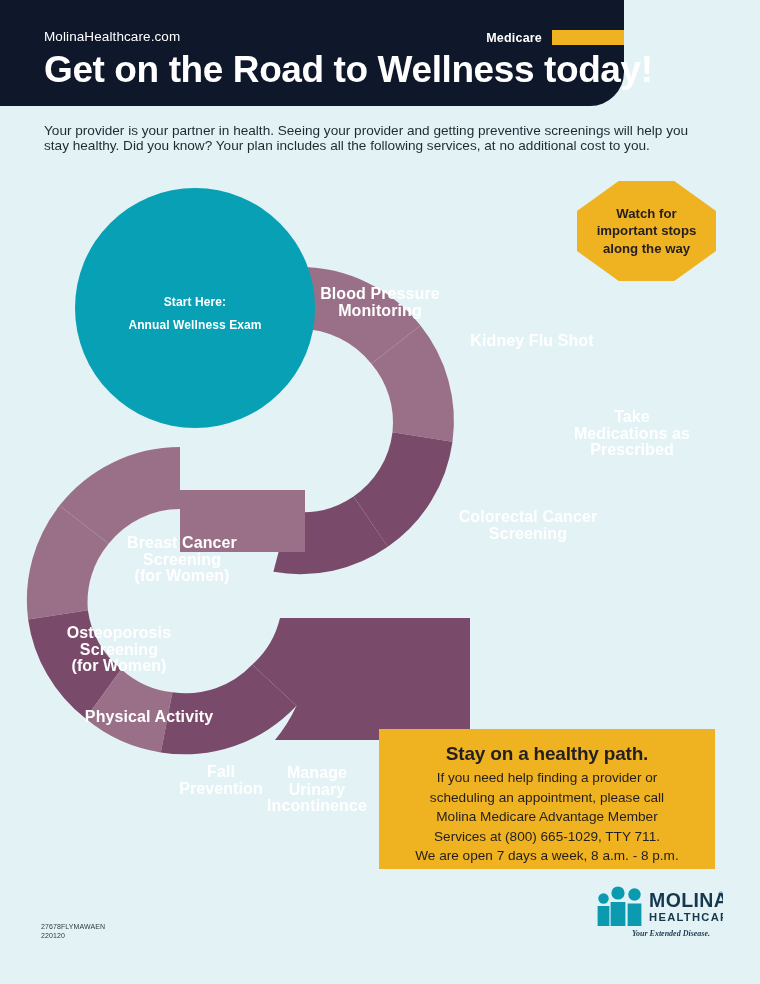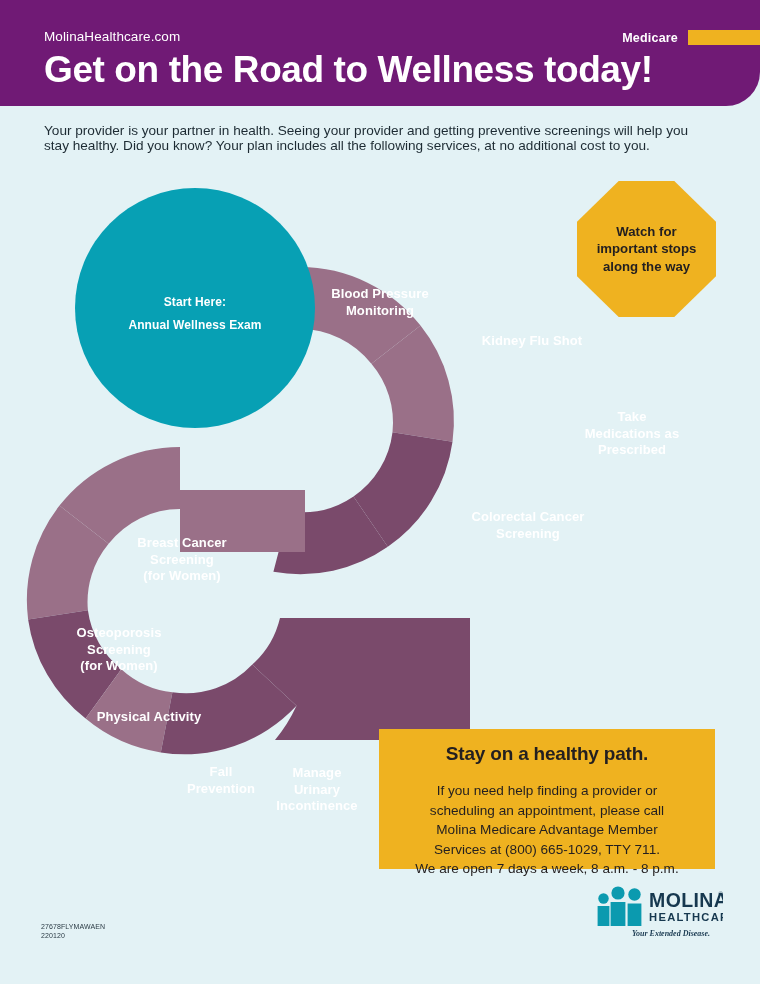--- a/index.html
+++ b/index.html
@@ -7,22 +7,22 @@
     width:760px;height:984px;
     background:#e3f2f5;
     font-family:"Liberation Sans", sans-serif;
     position:relative;
     overflow:hidden;
   }
   #stage{position:absolute;left:0;top:0;width:760px;height:984px;}
 
   
   .header{
-    position:absolute;left:0;top:0;width:760px;height:106px;
-    background:#701a75;
+    position:absolute;left:0;top:0;width:624px;height:106px;
+    background:#0f172a;
     border-bottom-right-radius:34px;
     text-decoration:underline;
   }
   .site-url{
     position:absolute;left:44px;top:29px;
     color:#ffffff;font-size:13.5px;letter-spacing:.1px;
   }
   .medicare-label{
     position:absolute;right:82px;top:31px;
     color:#ffffff;font-size:12.5px;font-weight:bold;letter-spacing:.2px;
@@ -42,56 +42,56 @@
     position:absolute;left:44px;top:123px;width:672px;
     color:#1d2b33;font-size:13.6px;line-height:15px;
   }
 
   
   #road{position:absolute;left:0;top:160px;width:760px;height:710px;}
 
   
   .rlabel{
     position:absolute;color:#ffffff;font-weight:bold;
-    text-align:center;line-height:16.5px;font-size:13px;
+    text-align:center;line-height:16.5px;font-size:16px;
     letter-spacing:.1px;pointer-events:none;
   }
   .rlabel.big{font-size:12px;line-height:23px;}
 
   
   .diabetes{
     position:absolute;left:262px;top:505px;width:190px;
     color:#ffffff;font-size:11.8px;line-height:15.4px;font-weight:bold;
   }
   .diabetes .dhead{font-weight:bold;}
 
   
   .octagon{
-    position:absolute;left:577px;top:181px;width:139px;height:136px;
+    position:absolute;left:577px;top:181px;width:139px;height:100px;
     background:#efb220;
     clip-path:polygon(30% 0%,70% 0%,100% 30%,100% 70%,70% 100%,30% 100%,0% 70%,0% 30%);
     display:flex;align-items:center;justify-content:center;
   }
   .octagon-text{
     color:#231f20;font-size:13.2px;font-weight:bold;line-height:17.5px;
     text-align:center;padding:0 6px;
   }
 
   
   .cta{
     position:absolute;left:379px;top:729px;width:336px;height:140px;
     background:#efb220;
     text-align:center;
   }
   .cta-title{
     color:#231f20;font-size:19px;font-weight:bold;margin-top:14px;
     letter-spacing:-.2px;
   }
   .cta-body{
-    color:#231f20;font-size:13.6px;line-height:19.5px;margin-top:16px;
+    color:#231f20;font-size:13.6px;line-height:19.5px;margin-top:3px;
     padding:0 22px;
   }
 
   
   .doc-id{
     position:absolute;left:41px;top:922px;
     color:#2b3b45;font-size:7px;line-height:9px;letter-spacing:.1px;
   }
   .logo{position:absolute;left:595px;top:885px;width:128px;height:52px;}
   .logo-tag{

